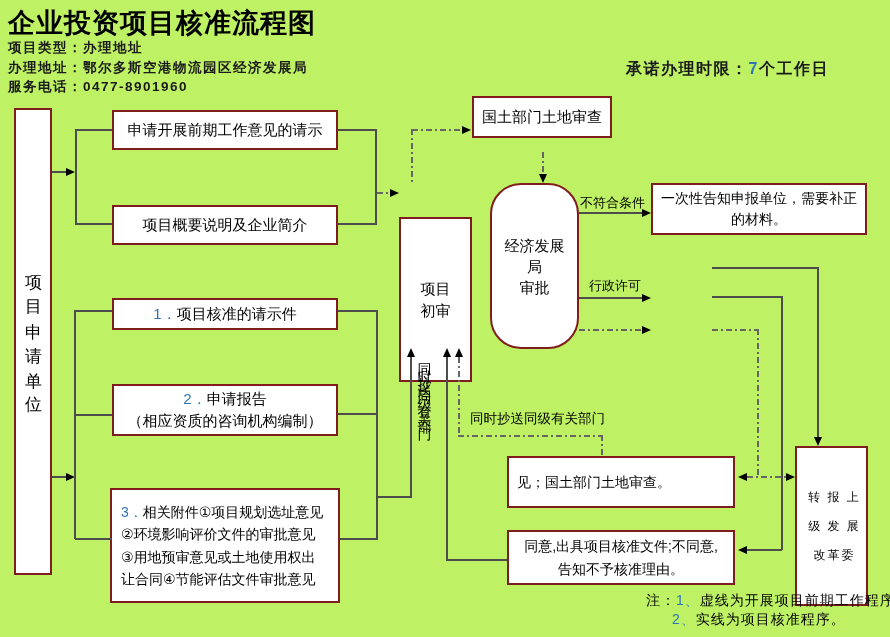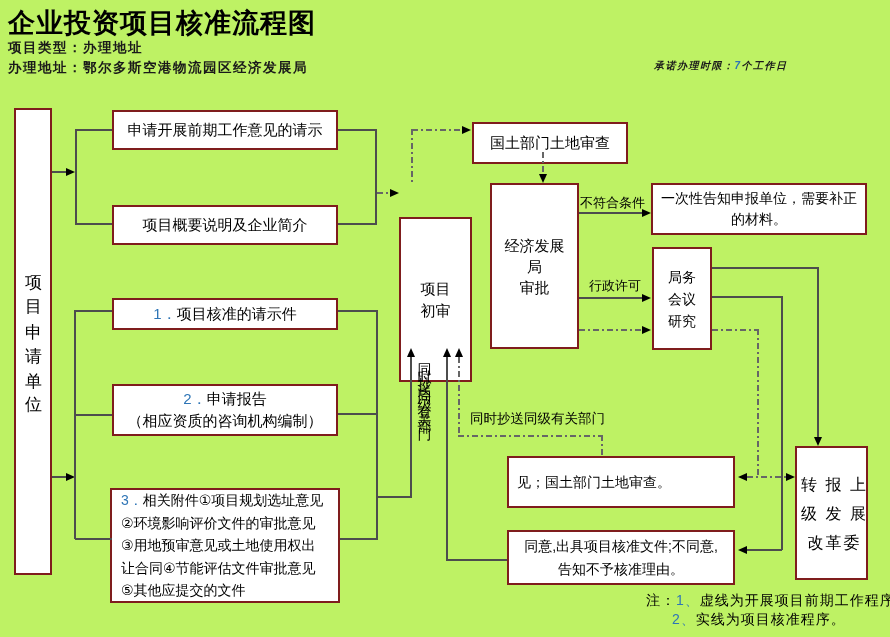--- a/index.html
+++ b/index.html
@@ -1,20 +1,20 @@
 <!DOCTYPE html>
 <html><head>
 <meta charset="utf-8">
 <style>
   html,body{margin:0;padding:0;background:#fff;}
   .stage{position:relative;width:890px;height:637px;background:#bef264;overflow:hidden;
          font-family:"Liberation Sans","DejaVu Sans",sans-serif;color:#111;}
   .title{position:absolute;left:8px;top:5px;font-size:27px;font-weight:800;letter-spacing:1px;color:#000;}
   .info{position:absolute;left:8px;font-size:13.5px;font-weight:700;letter-spacing:1.5px;color:#1a1a1a;}
-  .promise{position:absolute;left:654px;top:59px;font-size:10px;font-weight:700;letter-spacing:1.5px;color:#1a1a1a;font-style:italic;}
+  .promise{position:absolute;left:626px;top:59px;font-size:16px;font-weight:700;letter-spacing:1.5px;color:#1a1a1a;}
   .blue{color:#2e75b6;}
   .box{position:absolute;box-sizing:border-box;border:2px solid #7f1d1d;background:#fff;
        display:flex;flex-direction:column;align-items:center;justify-content:center;
        text-align:center;font-size:15px;line-height:22px;color:#000;}
   .box .ln{display:block;white-space:nowrap;}
   .hline{position:absolute;height:2px;background:#4d4d4d;}
   .vline{position:absolute;width:2px;background:#4d4d4d;}
   .dash-h{position:absolute;height:2px;
     background:repeating-linear-gradient(90deg,#666 0 6px,transparent 6px 9px,#666 9px 11px,transparent 11px 14px);}
   .dash-v{position:absolute;width:2px;
@@ -28,20 +28,21 @@
   .note{position:absolute;font-size:14px;color:#000;white-space:nowrap;letter-spacing:1px;}
 </style>
 </head>
 <body>
 
 <div class="stage">
 
   <div class="title">企业投资项目核准流程图</div>
   <div class="info" style="top:39px">项目类型：办理地址</div>
   <div class="info" style="top:59px">办理地址：鄂尔多斯空港物流园区经济发展局</div>
+  <div class="info" style="top:78px">服务电话：0477-8901960</div>
   <div class="promise"><span>承诺办理时限：</span><span class="blue">7</span><span>个工作日</span></div>
 
   <div class="box" style="left:14px;top:108px;width:38px;height:467px;">
     <span class="vtext" style="position:absolute;left:50%;top:152px;transform:translateX(-50%);font-size:17px;letter-spacing:24px;">项目申请单位</span>
   </div>
 
   <div class="box" style="left:112px;top:110px;width:226px;height:40px;">
     <span class="ln">申请开展前期工作意见的请示</span>
   </div>
   <div class="box" style="left:112px;top:205px;width:226px;height:40px;">
@@ -53,53 +54,47 @@
   </div>
   <div class="box" style="left:112px;top:384px;width:226px;height:52px;">
     <span class="ln"><span class="blue">2．</span><span>申请报告</span></span>
     <span class="ln">（相应资质的咨询机构编制）</span>
   </div>
   <div class="box" style="left:110px;top:488px;width:230px;height:115px;font-size:14px;line-height:22.4px;align-items:flex-start;text-align:left;padding-left:9px;">
     <span class="ln"><span class="blue">3．</span><span>相关附件①项目规划选址意见</span></span>
     <span class="ln">②环境影响评价文件的审批意见</span>
     <span class="ln">③用地预审意见或土地使用权出</span>
     <span class="ln">让合同④节能评估文件审批意见</span>
-    <span class="ln">⑤其他应提交的文件</span>
   </div>
 
   <div class="box" style="left:399px;top:183px;width:73px;height:165px;margin-top:34px;">
     <span class="ln">项目</span>
     <span class="ln">初审</span>
   </div>
-  <div class="box" style="left:472px;top:122px;width:156px;height:42px;">
+  <div class="box" style="left:472px;top:96px;width:140px;height:42px;">
     <span class="ln">国土部门土地审查</span>
   </div>
-  <div class="box" style="left:490px;top:183px;width:89px;height:166px;line-height:21px;">
+  <div class="box" style="left:490px;top:183px;width:89px;height:166px;line-height:21px;border-radius:31px;">
     <span class="ln">经济发展</span>
     <span class="ln">局</span>
     <span class="ln">审批</span>
   </div>
   <div class="box" style="left:651px;top:183px;width:216px;height:52px;font-size:14px;line-height:21px;">
     <span class="ln">一次性告知申报单位，需要补正</span>
     <span class="ln">的材料。</span>
-  </div>
-  <div class="box" style="left:652px;top:247px;width:60px;height:103px;font-size:14px;">
-    <span class="ln">局务</span>
-    <span class="ln">会议</span>
-    <span class="ln">研究</span>
   </div>
 
   <div class="box" style="left:507px;top:456px;width:228px;height:52px;font-size:14px;align-items:flex-start;text-align:left;padding-left:8px;">
     <span class="ln">见；国土部门土地审查。</span>
   </div>
   <div class="box" style="left:507px;top:530px;width:228px;height:55px;font-size:14px;line-height:23px;">
     <span class="ln">同意,出具项目核准文件;不同意,</span>
     <span class="ln">告知不予核准理由。</span>
   </div>
-  <div class="box" style="left:795px;top:446px;width:73px;height:134px;font-size:16px;line-height:29px;letter-spacing:2px;padding-left:6px;">
+  <div class="box" style="left:795px;top:446px;width:73px;height:160px;font-size:12px;line-height:29px;letter-spacing:2px;padding-left:6px;">
     <span class="ln">转 报 上</span>
     <span class="ln">级 发 展</span>
     <span class="ln">改革委</span>
   </div>
 
   <div class="lbl" style="left:580px;top:194px;">不符合条件</div>
   <div class="lbl" style="left:589px;top:277px;">行政许可</div>
   <div class="lbl" style="left:470px;top:410px;font-size:13.5px;">同时抄送同级有关部门</div>
   <div class="lbl vtext" style="left:416px;top:352px;font-size:14px;letter-spacing:7px;">同时抄送同级有关部门</div>
 

